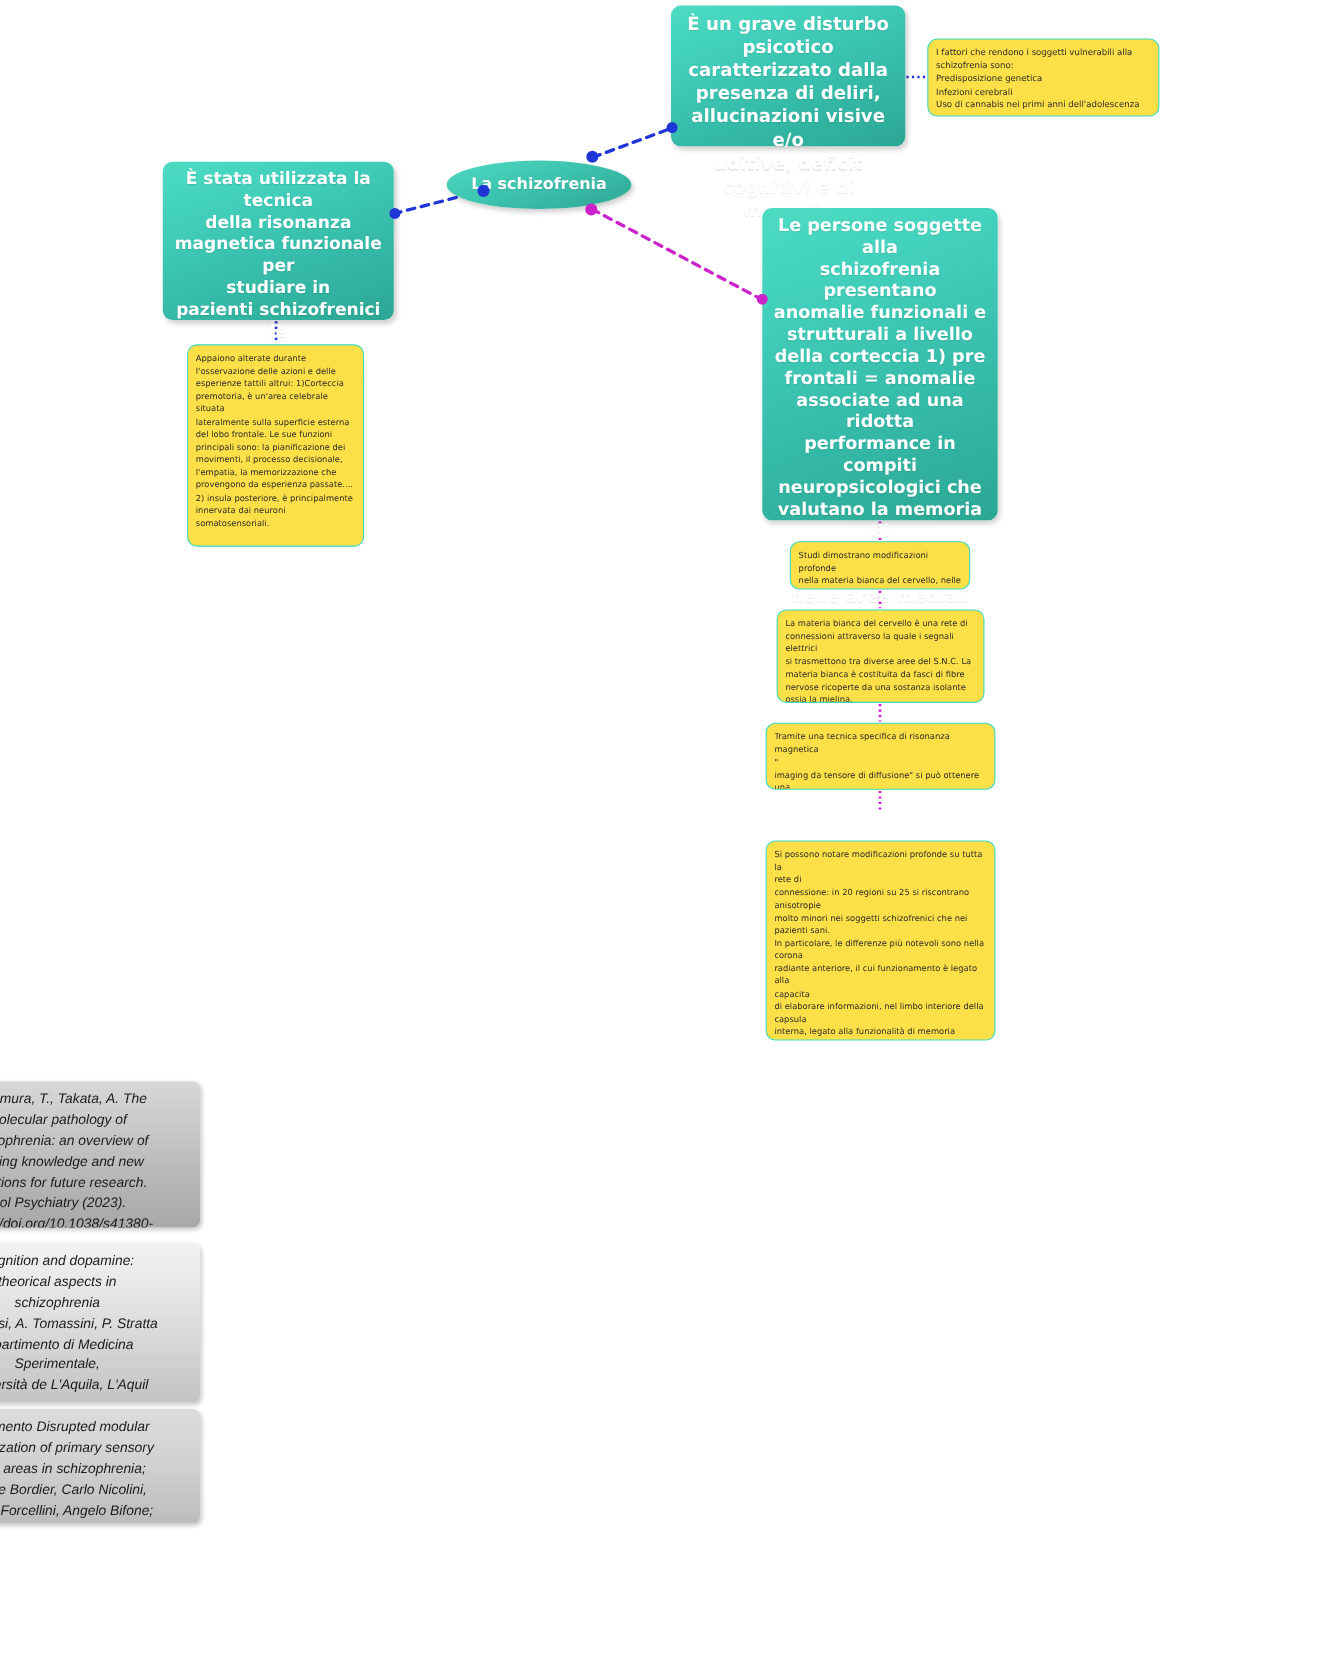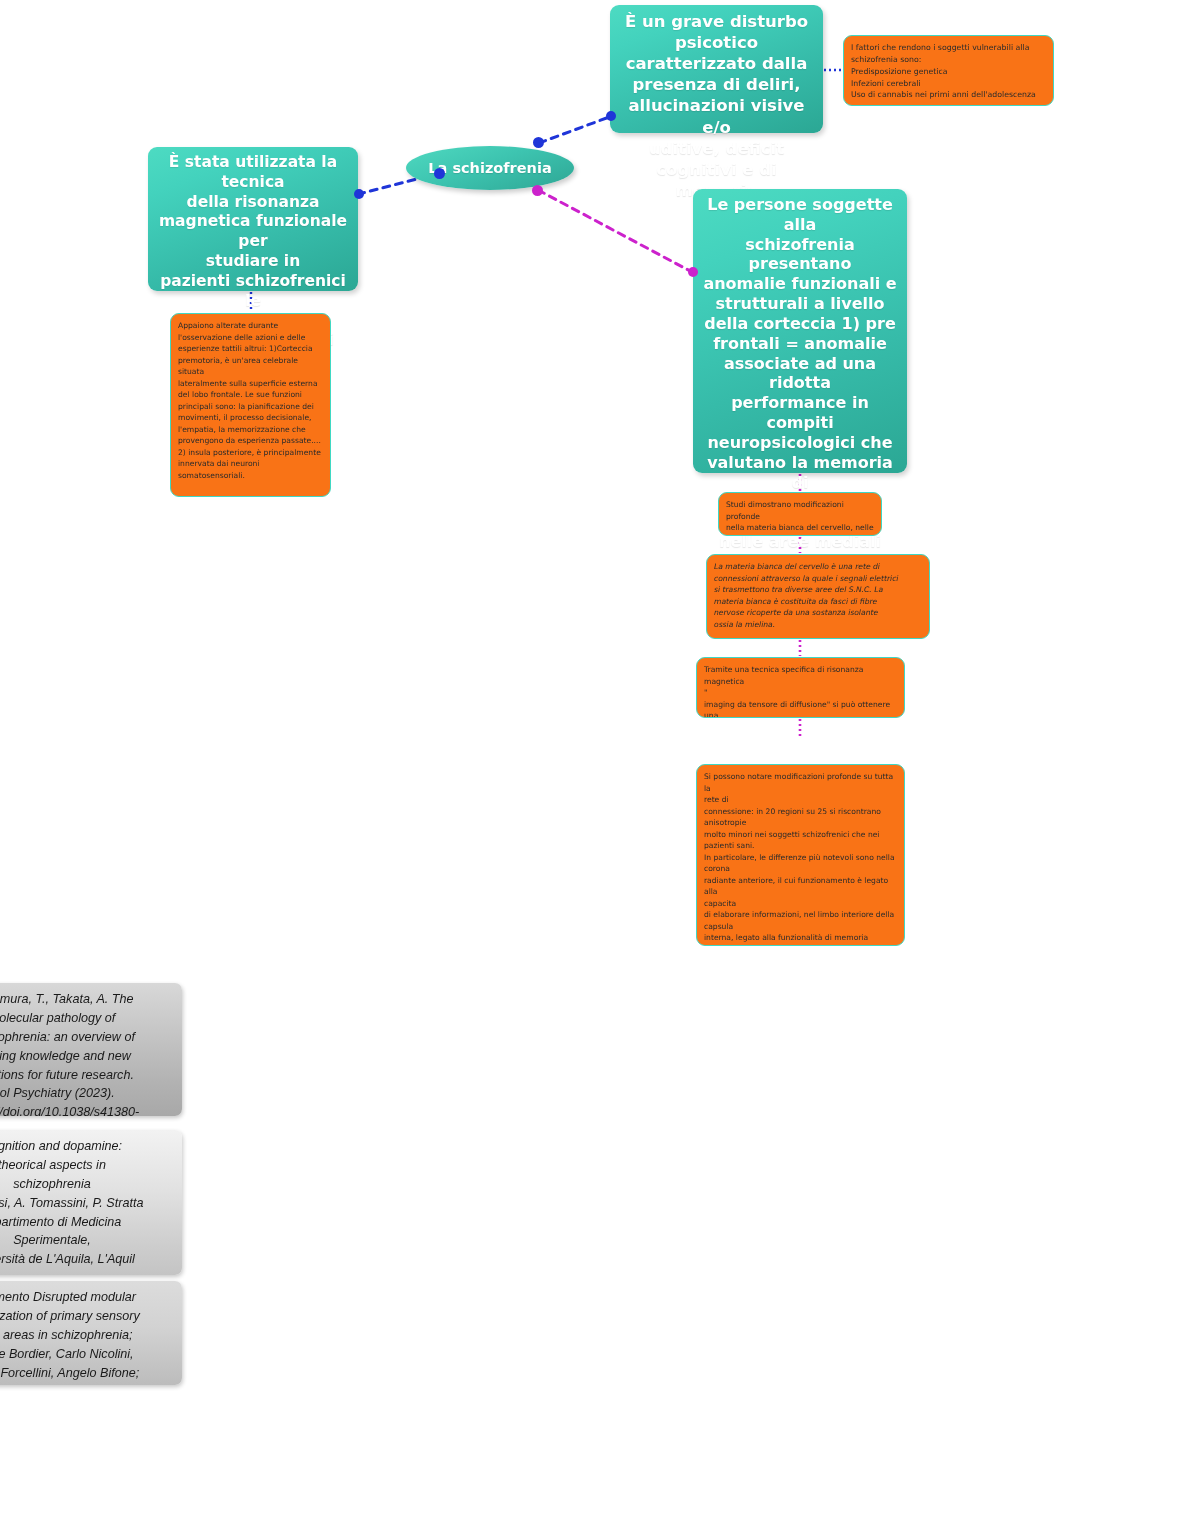--- a/index.html
+++ b/index.html
@@ -87,35 +87,35 @@
     justify-content: center;
     box-shadow: 2px 3px 5px rgba(0,0,0,0.20);
     text-shadow: 0 1px 1px rgba(0,0,0,0.12);
   }
 
   
   .note {
     position: absolute;
     z-index: 3;
     box-sizing: border-box;
-    background: #f97316;
+    background: #fde047;
     border: 1.4px solid #3fd8c4;
     border-radius: 9px;
     color: #2b2b2b;
     font-size: 7.6px;
     line-height: 1.52;
     padding: 6px 7px;
     white-space: pre-line;
     overflow: hidden;
   }
 
   #note-fattori   { left: 843px; top: 35px;  width: 211px; height: 71px;  font-size: 7.8px; }
   #note-premotoria{ left: 170px; top: 313px; width: 161px; height: 184px; }
   #note-studi     { left: 718px; top: 492px; width: 164px; height: 44px;  }
-  #note-materia   { left: 706px; top: 554px; width: 224px; height: 85px; font-style: italic;  }
+  #note-materia   { left: 706px; top: 554px; width: 189px; height: 85px;  }
   #note-tecnica   { left: 696px; top: 657px; width: 209px; height: 61px;  }
   #note-modif     { left: 696px; top: 764px; width: 209px; height: 182px; }
 
   
   .cite {
     position: absolute;
     z-index: 3;
     box-sizing: border-box;
     border-radius: 7px;
     font-family: "Liberation Sans", sans-serif;

